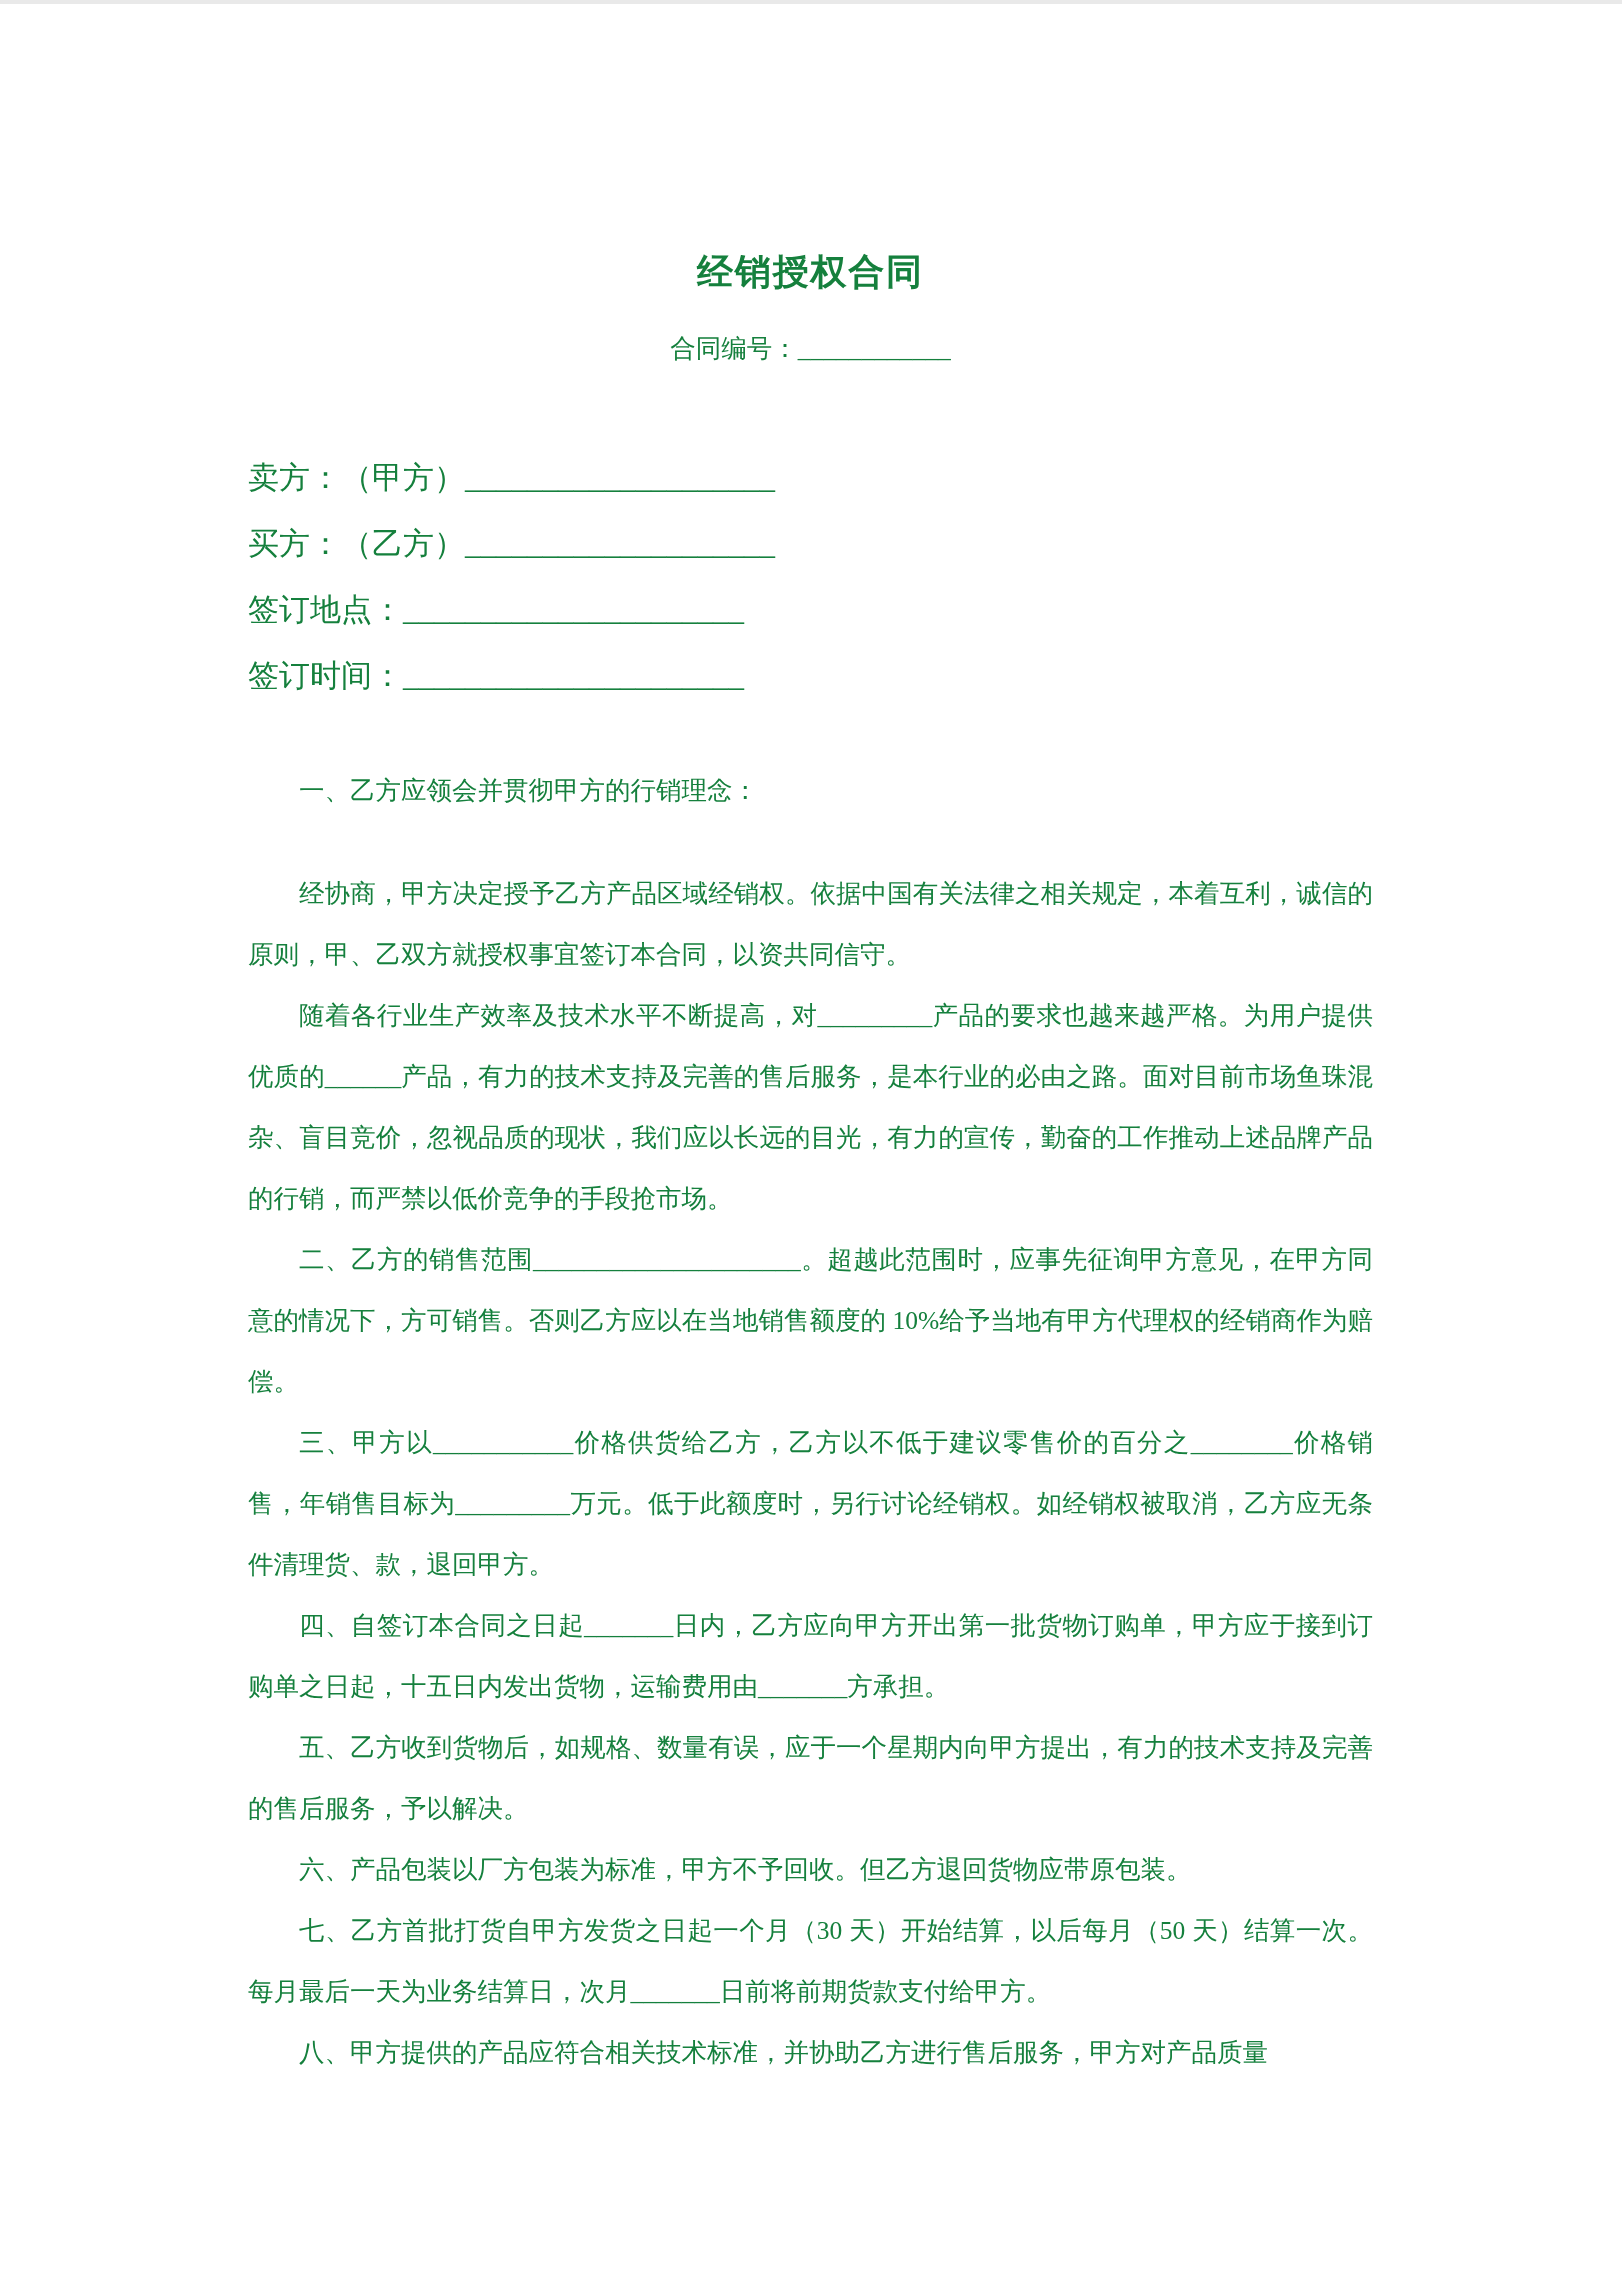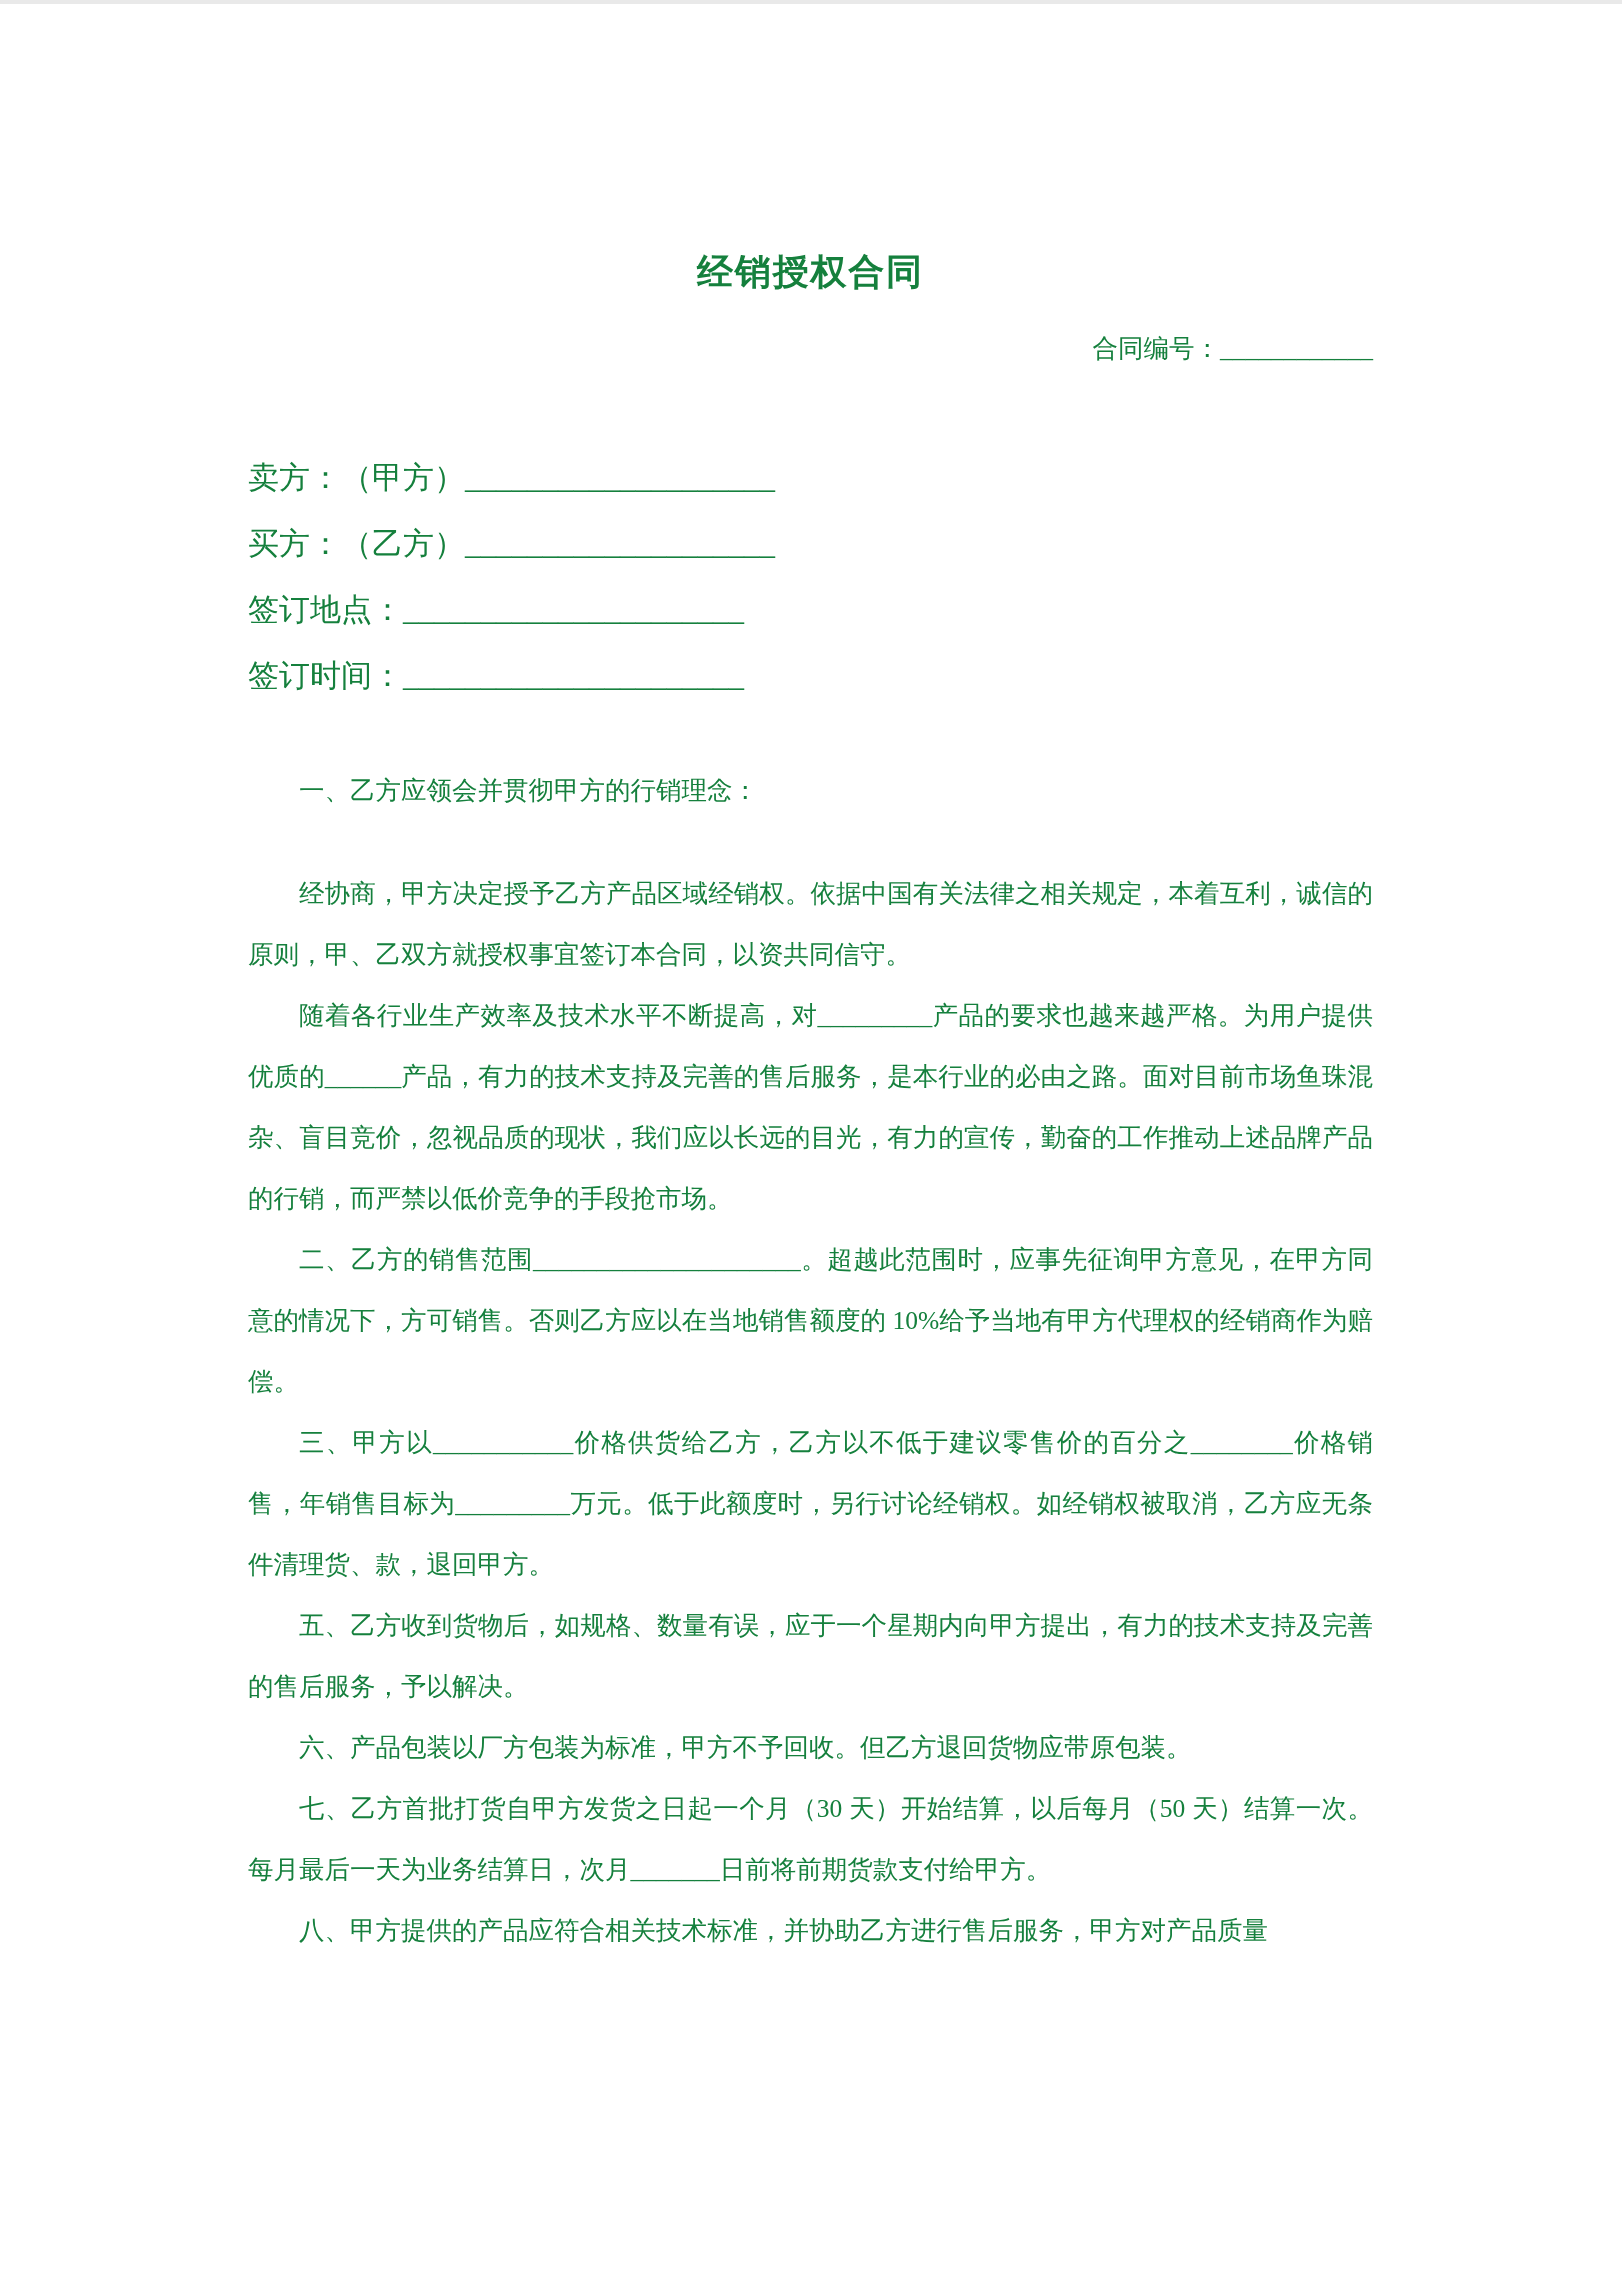--- a/index.html
+++ b/index.html
@@ -22,21 +22,21 @@
   .title {
     margin: 0;
     text-align: center;
     font-size: 36px;
     font-weight: bold;
     line-height: 1.2;
     letter-spacing: 1.8px;
   }
   .contract-no {
     margin-top: 38px;
-    text-align: right;
+    text-align: center;
     font-size: 25.5px;
     line-height: 1.3;
   }
   .fields {
     margin-top: 80px;
     font-size: 31px;
   }
   .field-line {
     line-height: 66px;
     white-space: nowrap;
@@ -86,20 +86,21 @@
     </div>
   </div>
 
   <div class="body-text">
     <p class="para clause-head">一、乙方应领会并贯彻甲方的行销理念：</p>
 
     <p class="para intro">经协商，甲方决定授予乙方产品区域经销权。依据中国有关法律之相关规定，本着互利，诚信的原则，甲、乙双方就授权事宜签订本合同，以资共同信守。</p>
     <p class="para">随着各行业生产效率及技术水平不断提高，对_________产品的要求也越来越严格。为用户提供优质的______产品，有力的技术支持及完善的售后服务，是本行业的必由之路。面对目前市场鱼珠混杂、盲目竞价，忽视品质的现状，我们应以长远的目光，有力的宣传，勤奋的工作推动上述品牌产品的行销，而严禁以低价竞争的手段抢市场。</p>
     <p class="para">二、乙方的销售范围_____________________。超越此范围时，应事先征询甲方意见，在甲方同意的情况下，方可销售。否则乙方应以在当地销售额度的 10%给予当地有甲方代理权的经销商作为赔偿。</p>
     <p class="para">三、甲方以___________价格供货给乙方，乙方以不低于建议零售价的百分之________价格销售，年销售目标为_________万元。低于此额度时，另行讨论经销权。如经销权被取消，乙方应无条件清理货、款，退回甲方。</p>
+    <p class="para">四、自签订本合同之日起_______日内，乙方应向甲方开出第一批货物订购单，甲方应于接到订购单之日起，十五日内发出货物，运输费用由_______方承担。</p>
     <p class="para">五、乙方收到货物后，如规格、数量有误，应于一个星期内向甲方提出，有力的技术支持及完善的售后服务，予以解决。</p>
     <p class="para">六、产品包装以厂方包装为标准，甲方不予回收。但乙方退回货物应带原包装。</p>
     <p class="para">七、乙方首批打货自甲方发货之日起一个月（30 天）开始结算，以后每月（50 天）结算一次。每月最后一天为业务结算日，次月_______日前将前期货款支付给甲方。</p>
     <p class="para">八、甲方提供的产品应符合相关技术标准，并协助乙方进行售后服务，甲方对产品质量</p>
   </div>
 
 </div>
 
 
 </body></html>

